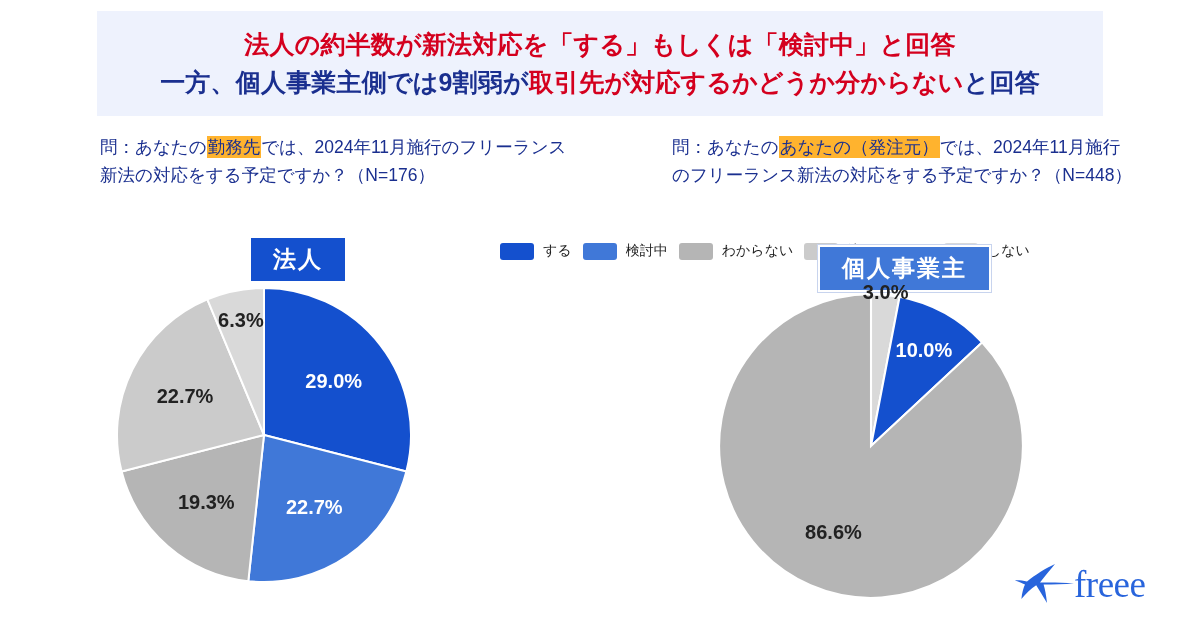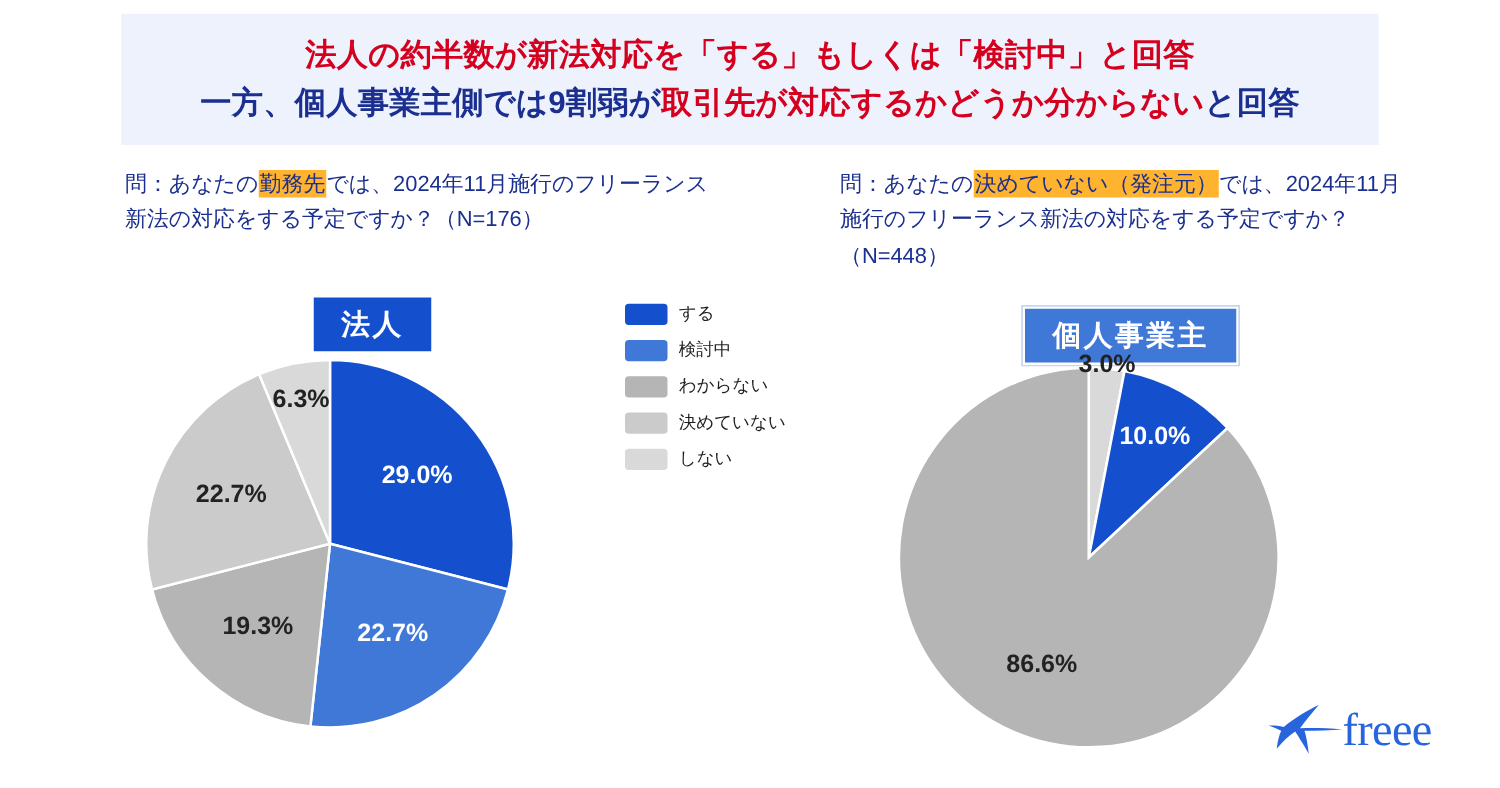--- a/index.html
+++ b/index.html
@@ -71,21 +71,21 @@
     position: absolute;
     font-size: 20px; font-weight: 700;
     white-space: nowrap;
   }
   .lbl-white { color: #ffffff; text-align: right; }
   .lbl-dark  { color: #222222; }
 
   
   .legend {
     position: absolute; left: 410px; top: 17px;
-    display: flex; flex-direction: column; gap: 11px;
+    display: flex; flex-direction: row; gap: 11px;
   }
   .legend-row { display: flex; align-items: center; gap: 9px; }
   .legend-swatch {
     width: 34px; height: 17px; border-radius: 3px; flex: 0 0 auto;
   }
   .legend-label { font-size: 14px; color: #1e1e1e; white-space: nowrap; }
 
   
   .logo {
     position: absolute; left: 1014px; top: 558px;
@@ -112,21 +112,21 @@
     <div class="header-line">
       <span class="hl-navy">一方、個人事業主側では9割弱が</span><span class="hl-red">取引先が対応するかどうか分からない</span><span class="hl-navy">と回答</span>
     </div>
   </div>
 
   <div class="question q-left">
     <span>問：あなたの</span><span class="hl-mark">勤務先</span><span>では、2024年11月施行のフリーランス新法の対応をする予定ですか？（N=176）</span>
   </div>
 
   <div class="question q-right">
-    <span>問：あなたの</span><span class="hl-mark">決めていない（発注元）</span><span>では、2024年11月施行のフリーランス新法の対応をする予定ですか？（N=448）</span>
+    <span>問：あなたの</span><span class="hl-mark">あなたの（発注元）</span><span>では、2024年11月施行のフリーランス新法の対応をする予定ですか？（N=448）</span>
   </div>
 
   <div class="chart-area chart-left">
 
     <div class="badge badge-corp">法人</div>
 
     <div class="pie-wrap pie-left">
       <svg viewBox="0 0 300 300">
         <g id="pie-left-slices">
             <path d="M 150 150 L 150 3 A 147 147 0 0 1 292.3817246859088 186.55741341323363 Z" fill="#1450ce" stroke="#ffffff" stroke-width="2"></path>

